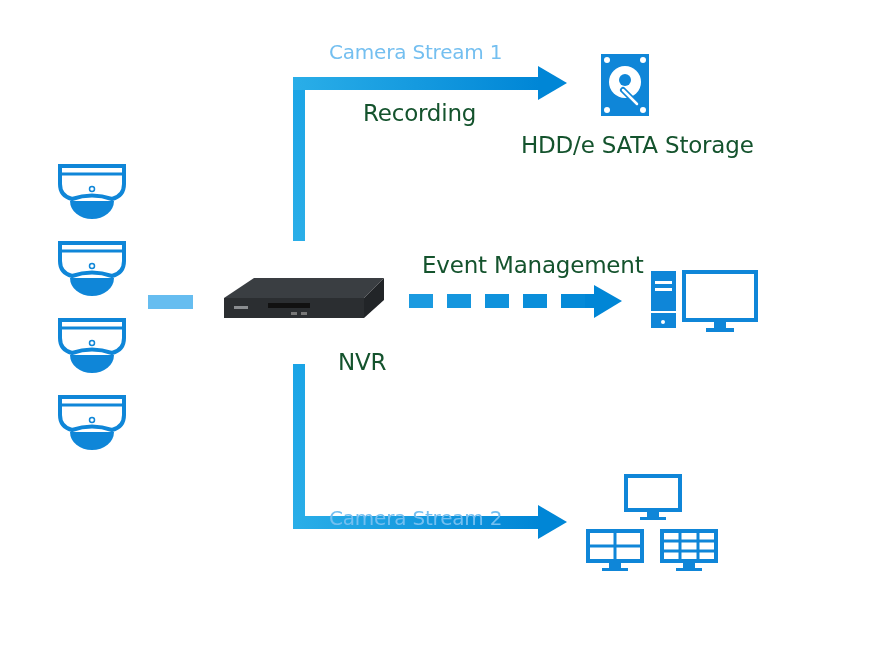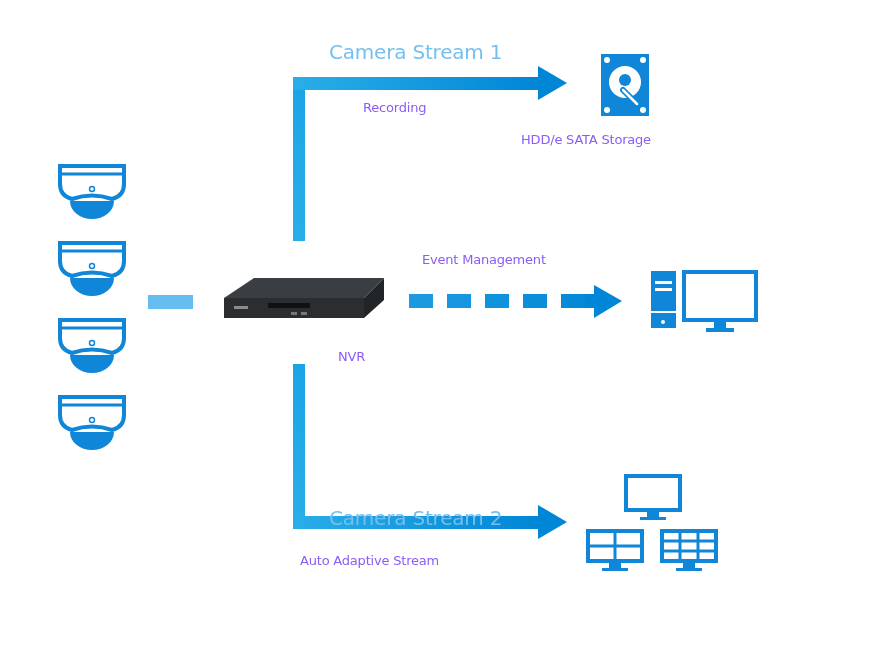--- a/index.html
+++ b/index.html
@@ -1,18 +1,18 @@
 <!DOCTYPE html>
 <html><head>
 <meta charset="utf-8">
 <style>
   html, body { margin:0; padding:0; background:#ffffff; }
   body { width:891px; height:655px; position:relative; overflow:hidden;
          font-family:"DejaVu Sans", sans-serif; }
-  .lbl { position:absolute; color:#8b5cf6; font-size:13px; white-space:nowrap; letter-spacing:-0.2px; }
+  .lbl { position:absolute; color:#14532d; font-size:23px; white-space:nowrap; letter-spacing:-0.2px; }
   .lbl.blue { color:#74bff0; font-size:20px; }
   .center { text-align:center; }
   svg.layer { position:absolute; left:0; top:0; }
 </style>
 </head>
 <body>
 
 <svg class="layer" width="891" height="655" viewBox="0 0 891 655">
   <defs>
     <linearGradient id="gArrowH" x1="0" y1="0" x2="1" y2="0">
@@ -140,14 +140,13 @@
 <div class="lbl" style="left:363px;top:100px;">Recording</div>
 <div class="lbl" style="left:521px;top:132px;">HDD/e SATA Storage</div>
 
 <div class="lbl" style="left:404px;top:252px;margin-left:18px;">Event Management</div>
 <div class="lbl" style="left:338px;top:349px;text-align:center;">NVR</div>
 <div class="lbl center" style="left:612px;top:352px;width:208px;line-height:23px;">
 </div>
 
 <div class="lbl blue" style="left:329px;top:482px;margin-top:24px;">Camera Stream 2</div>
 <div class="lbl" style="left:300px;top:548px;line-height:25px;">
-  <div>Auto Adaptive Stream</div>
 </div>
 
 </body></html>

